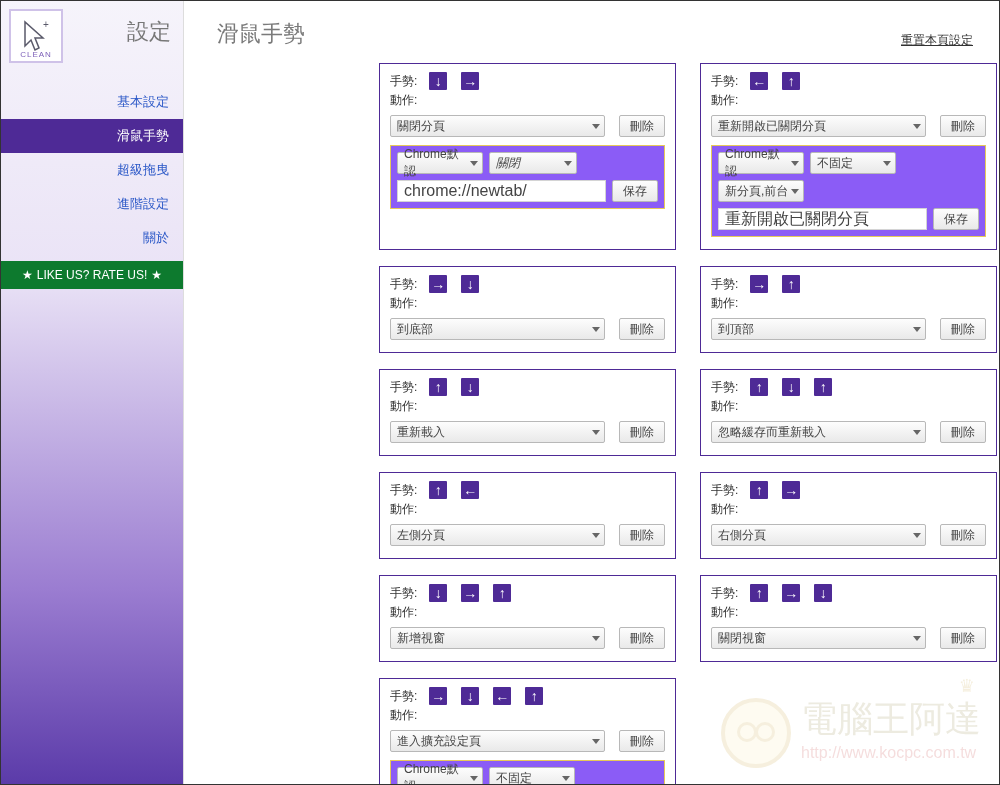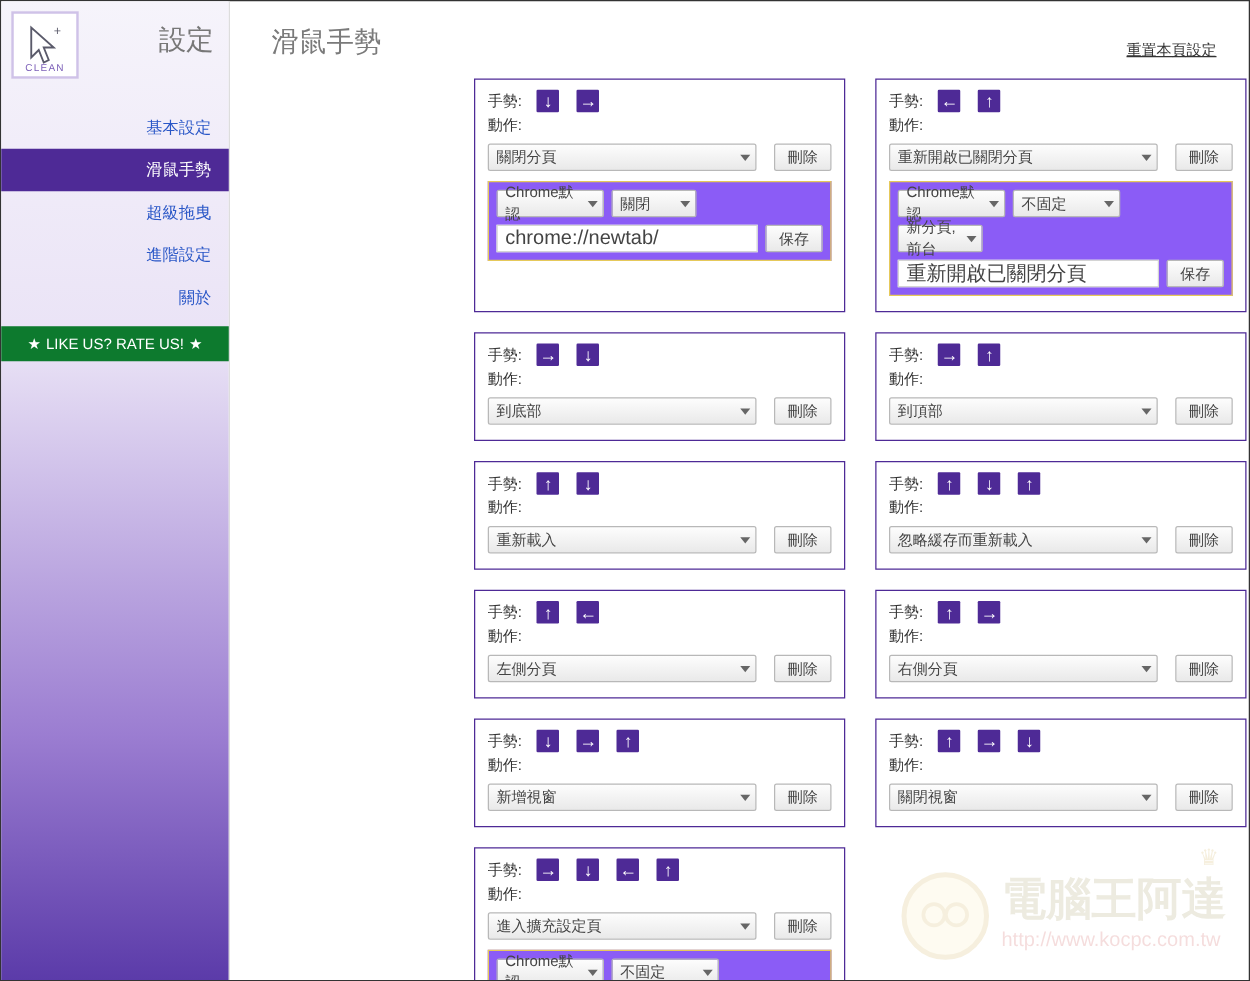--- a/index.html
+++ b/index.html
@@ -28,21 +28,21 @@
 .act-select{flex:1;min-width:0;}
 .sel{height:22px;background:linear-gradient(#fdfdfd,#e9e9e9);border:1px solid #b8b8b8;border-radius:2px;display:flex;align-items:center;justify-content:space-between;padding:0 4px 0 6px;font-size:12px;color:#444;cursor:pointer;}
 .sel .caret{width:0;height:0;border-left:4px solid transparent;border-right:4px solid transparent;border-top:5px solid #666;}
 .btn{height:22px;padding:0 10px;background:linear-gradient(#fdfdfd,#e9e9e9);border:1px solid #b8b8b8;border-radius:2px;font-size:12px;color:#444;cursor:pointer;display:flex;align-items:center;}
 .sub-area{border:1px solid #e6c95a;background:#8b5cf6;padding:6px;margin-top:8px;}
 .sub-row{display:flex;gap:6px;margin-bottom:6px;}
 .sub-row .sel{flex:0 0 auto;}
 .tinput{height:22px;border:1px solid #d4d4d4;background:#fff;padding:0 6px;font-size:16px;color:#444;flex:1;min-width:0;}
 .sub-bottom{display:flex;gap:6px;align-items:center;}
 .watermark{position:absolute;right:18px;bottom:22px;pointer-events:none;opacity:.18;text-align:left;}
-.wm-big{font-size:36px;font-weight:bold;color:#9a8f55;font-family:"Microsoft JhengHei";white-space:nowrap;}
+.wm-big{font-size:36px;font-weight:normal;color:#9a8f55;font-family:"Microsoft JhengHei";white-space:nowrap;}
 .wm-url{font-size:16px;color:#c74545;font-family:Arial,sans-serif;}
 .wm-face{position:absolute;left:-80px;bottom:-6px;width:70px;height:70px;border:4px solid #caa84a;border-radius:50%;background:#f7e9b0;}
 .wm-face::before,.wm-face::after{content:"";position:absolute;width:14px;height:14px;border:3px solid #caa84a;border-radius:50%;top:20px;background:#f7e9b0;}
 .wm-face::before{left:12px;} .wm-face::after{right:12px;}
 .wm-crown{position:absolute;right:6px;top:-20px;font-size:18px;color:#caa84a;}
 </style>
 </head>
 <body>
 
 <div class="frame">
@@ -92,21 +92,21 @@
               </div>
             </div>
             <div class="btn">刪除</div>
           </div>
           <div class="sub-area">
             <div class="sub-row">
               <div class="sel" style="width: 86px;">
                 <span>Chrome默認</span>
                 <span class="caret"></span>
               </div>
-              <div class="sel" style="width: 68px;">
+              <div class="sel" style="width: 88px; font-style: italic;">
                 <span>關閉</span>
                 <span class="caret"></span>
               </div>
             </div>
             <div class="sub-bottom">
               <input class="tinput" value="chrome://newtab/" style="">
               <div class="btn">保存</div>
             </div>
           </div>
         </div>
@@ -133,21 +133,21 @@
               <div class="sel" style="width: 86px;">
                 <span>Chrome默認</span>
                 <span class="caret"></span>
               </div>
               <div class="sel" style="width: 86px;">
                 <span>不固定</span>
                 <span class="caret"></span>
               </div>
             </div>
             <div class="sub-row">
-              <div class="sel" style="width: 68px; align-items: center;">
+              <div class="sel" style="width: 86px; align-items: center;">
                 <span>新分頁,前台</span>
                 <span class="caret"></span>
               </div>
             </div>
             <div class="sub-bottom">
               <input class="tinput" value="重新開啟已關閉分頁" style="">
               <div class="btn">保存</div>
             </div>
           </div>
         </div>

